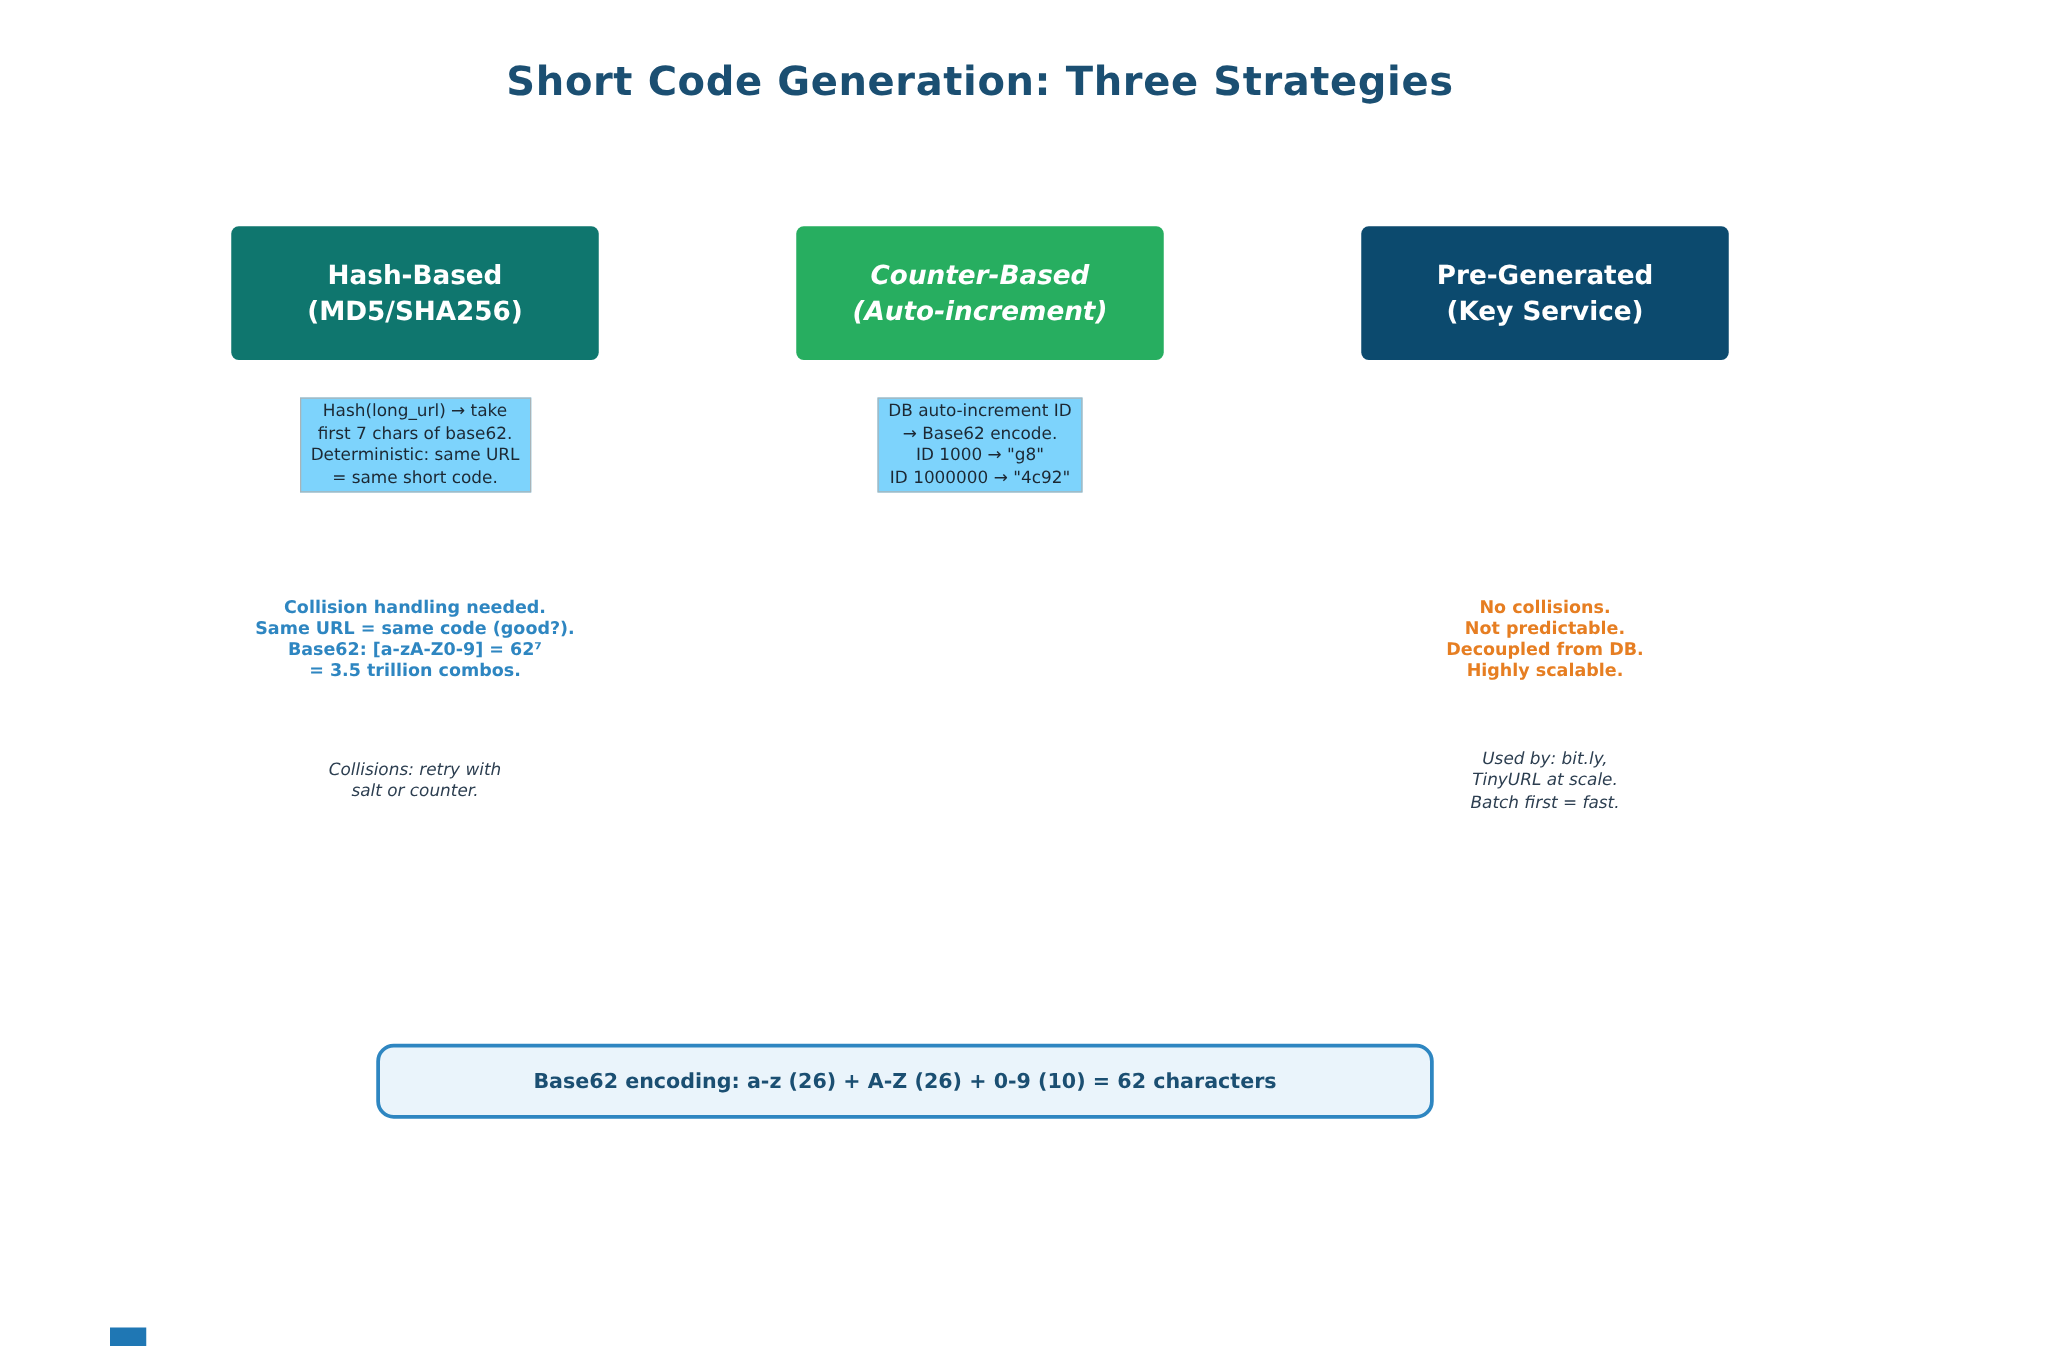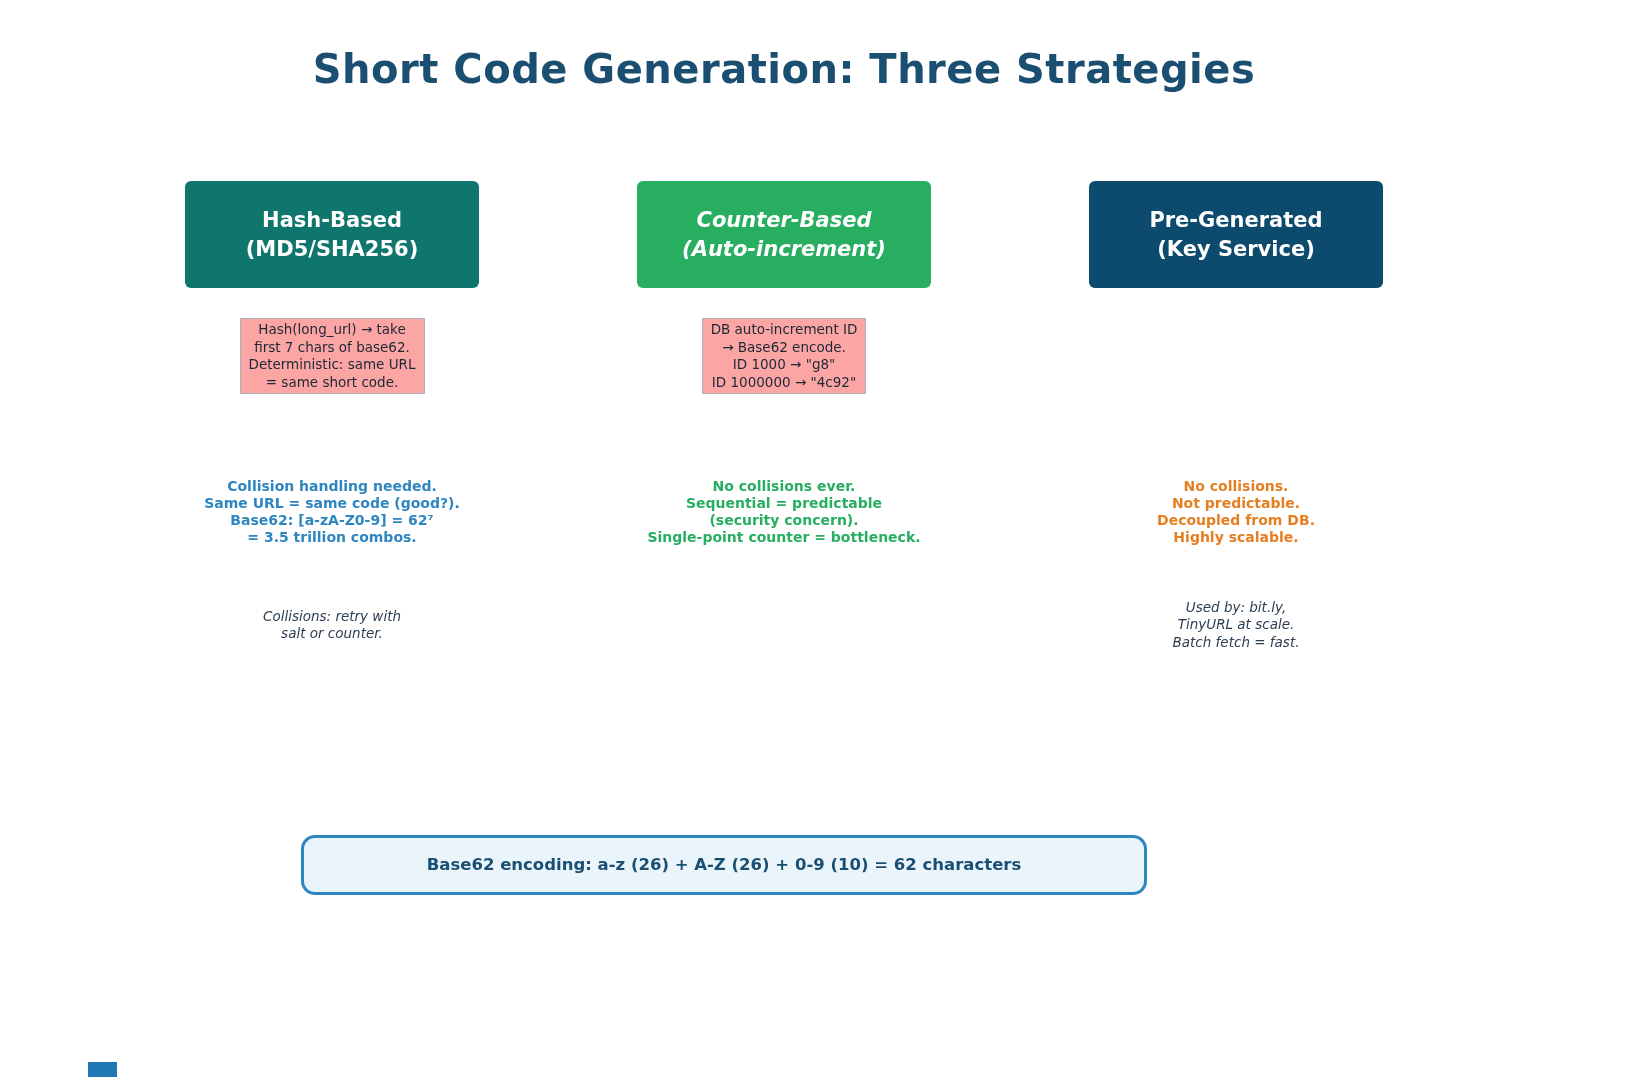--- a/index.html
+++ b/index.html
@@ -2,36 +2,36 @@
 <html><head>
 <meta charset="utf-8">
 <style>
   html,body{margin:0;padding:0;}
   body{
     width:1642px;height:1077px;position:relative;background:#ffffff;
     font-family:"DejaVu Sans","Liberation Sans",sans-serif;overflow:hidden;
   }
   .title{
     position:absolute;top:46px;left:0;width:1568px;text-align:center;
-    font-size:40px;font-weight:bold;color:#1B4F72;letter-spacing:.5px;
+    font-size:32px;font-weight:bold;color:#1B4F72;letter-spacing:.5px;
   }
   .col{position:absolute;top:0;width:360px;height:1077px;}
   .col0{left:152px;} .col1{left:604px;} .col2{left:1056px;}
   .col-header{
     position:absolute;top:181px;left:33px;width:294px;height:107px;
     border-radius:6px;display:flex;align-items:center;justify-content:center;
     text-align:center;color:#ffffff;font-size:21px;font-weight:bold;
     line-height:29px;white-space:pre-line;
   }
   .col0 .col-header{background:#0f766e;}
   .col1 .col-header{background:#27AE60;font-style:italic;}
   .col2 .col-header{background:#0c4a6e;}
   .desc-wrap{position:absolute;top:318px;left:0;width:100%;text-align:center;}
   .desc-box{
-    display:inline-block;background:#fca5a5;border:1px solid #A9B4B8;
+    display:inline-block;background:#7dd3fc;border:1px solid #A9B4B8;
     padding:2px 8px;font-size:13.5px;line-height:17.5px;color:#1C2833;
     text-align:center;white-space:pre-line;
   }
   .points{
     position:absolute;top:478px;left:0;width:100%;text-align:center;
     font-size:14px;font-weight:bold;line-height:17px;white-space:pre-line;
   }
   .col0 .points{color:#2E86C1;}
   .col1 .points{color:#27AE60;}
   .col2 .points{color:#E67E22;}
@@ -76,35 +76,31 @@
 
 <div class="col col1">
   <div class="col-header">Counter-Based
 (Auto-increment)</div>
   <div class="desc-wrap">
     <span class="desc-box">DB auto-increment ID
 → Base62 encode.
 ID 1000 → "g8"
 ID 1000000 → "4c92"</span>
   </div>
-  <div class="points">No collisions ever.
-Sequential = predictable
-(security concern).
-Single-point counter = bottleneck.</div>
 </div>
 
 <div class="col col2">
   <div class="col-header">Pre-Generated
 (Key Service)</div>
   <div class="points">No collisions.
 Not predictable.
 Decoupled from DB.
 Highly scalable.</div>
   <div class="note">Used by: bit.ly,
 TinyURL at scale.
-Batch fetch = fast.</div>
+Batch first = fast.</div>
 </div>
 
 <div class="footer-box">
   <div class="footer-line">Base62 encoding: a-z (26) + A-Z (26) + 0-9 (10) = 62 characters</div>
 </div>
 
 <div class="corner-mark"></div>
 
 </body></html>

